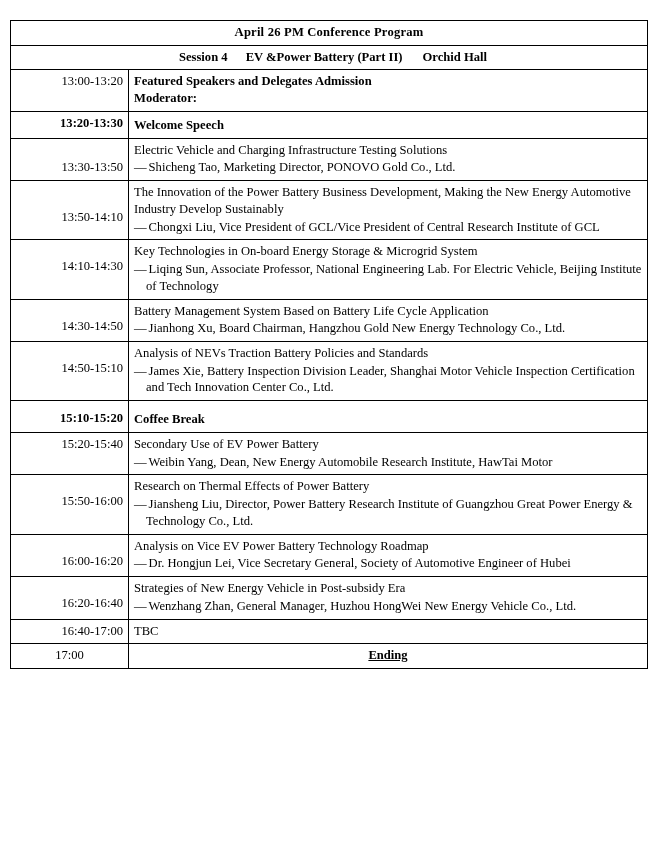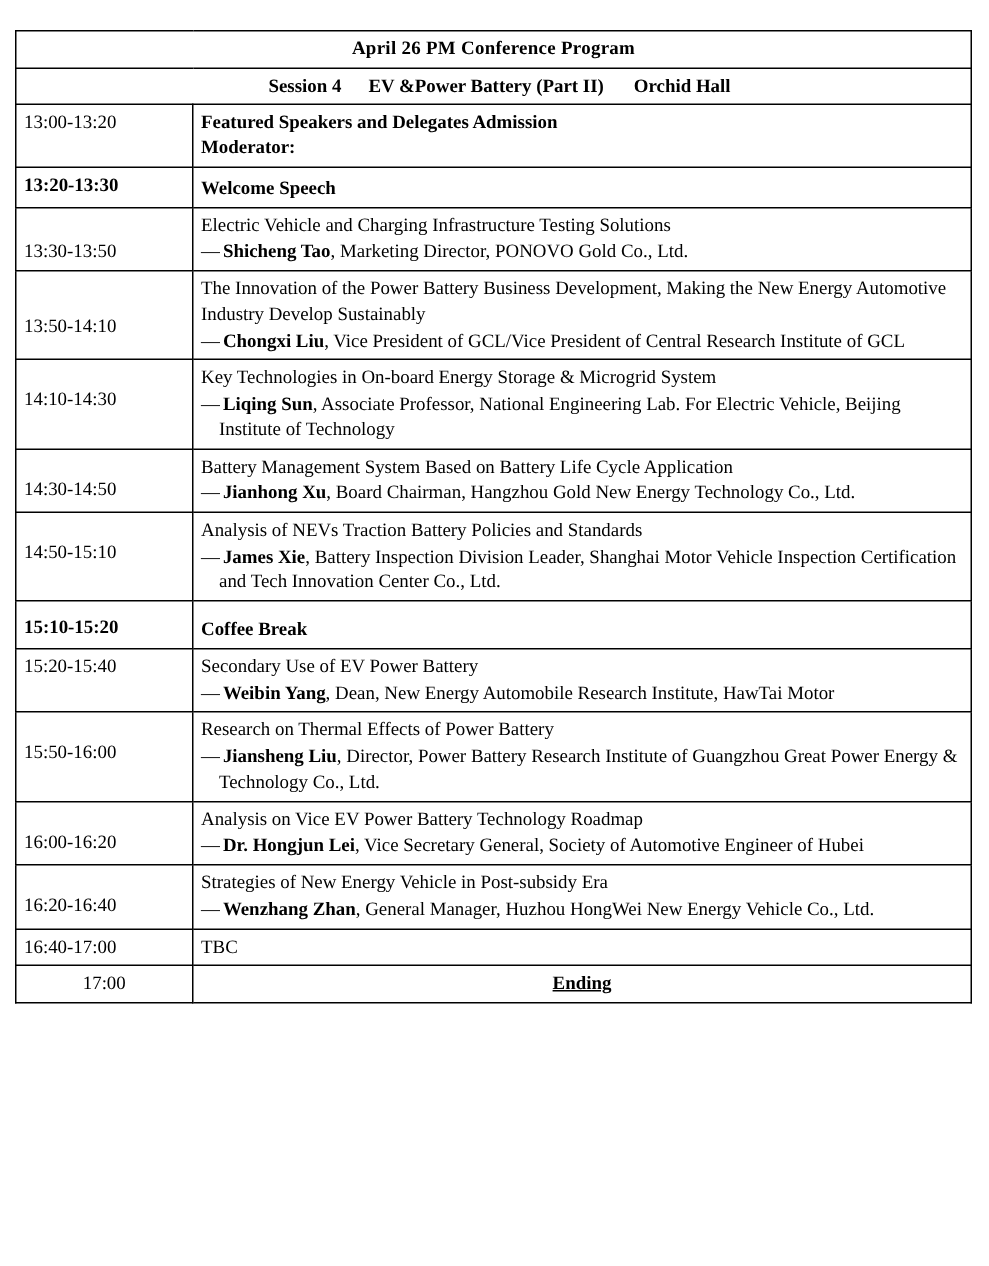--- a/index.html
+++ b/index.html
@@ -50,38 +50,38 @@
   }
   .session-inner {
     display: block;
     padding-left: 8px;
     text-align: center;
   }
   .session-inner .gap1 { display: inline-block; width: 18px; }
   .session-inner .gap2 { display: inline-block; width: 20px; }
 
   .time-cell {
-    text-align: left;
+    text-align: right;
     white-space: nowrap;
     font-size: 12.6px;
     padding-top: 4px;
   }
   .time-cell.bold { font-weight: bold; }
   .time-cell.center { }
   .bold-line { font-weight: bold; }
 
   .topic { display: block; }
   .speaker {
     display: block;
     padding-left: 12px;
     text-indent: -12px;
     margin-top: 1px;
   }
   .speaker .dash { margin-right: 2px; }
-  .speaker .name { font-weight: bold; }
+  .speaker .name { font-weight: normal; }
 
   .pad-top { padding-top: 5px; margin-left: 36px; }
   .ending-cell {
     text-align: center;
     font-weight: bold;
     font-size: 13.2px;
     padding: 9px 4px 10px 4px;
     text-decoration: underline;
   }
   .ending-time { padding-top: 9px; text-align: center; }

